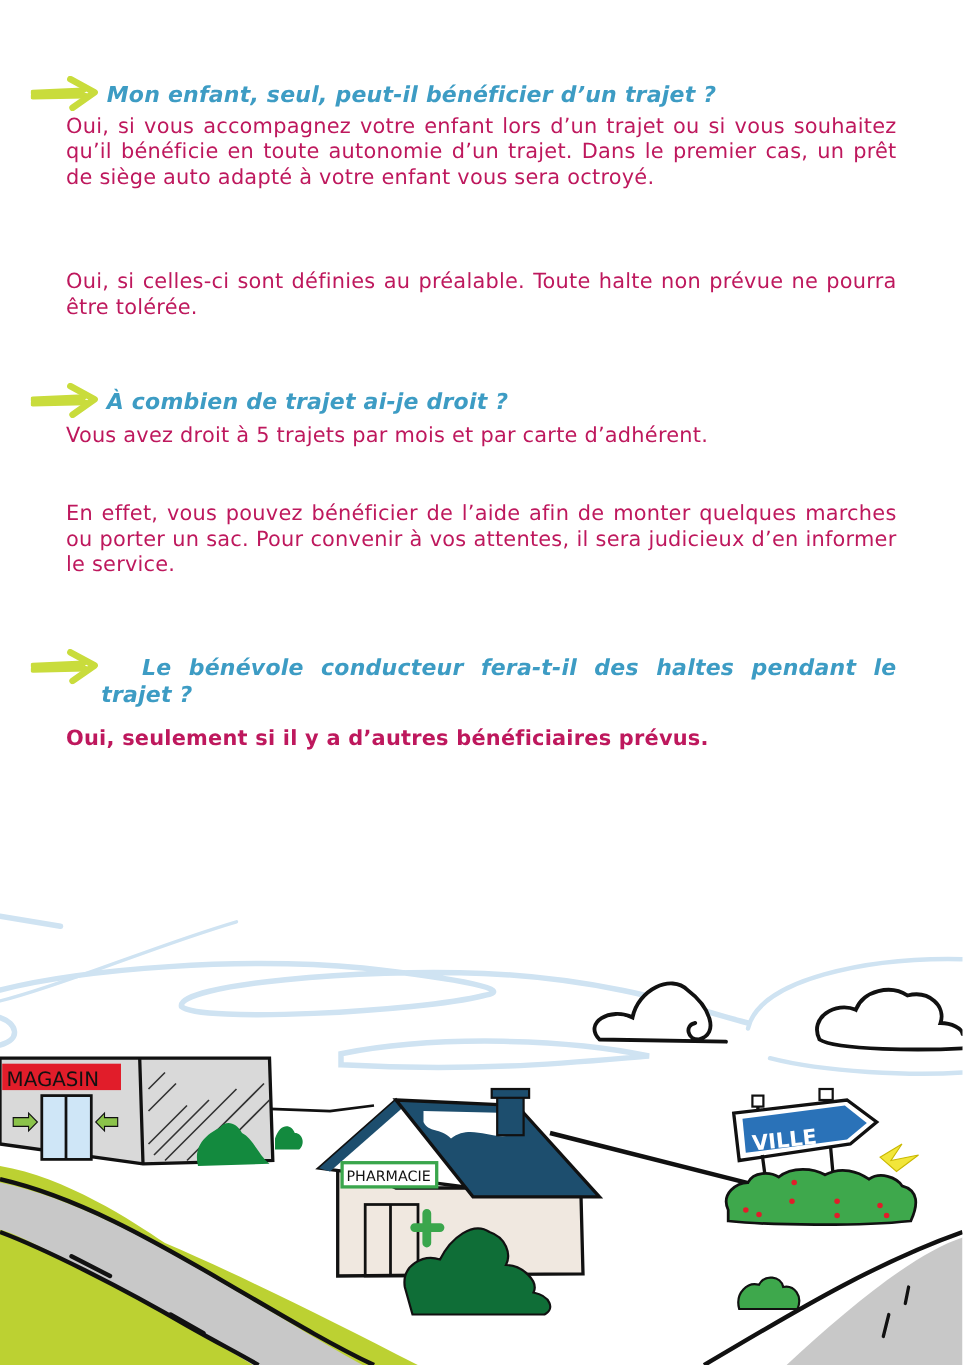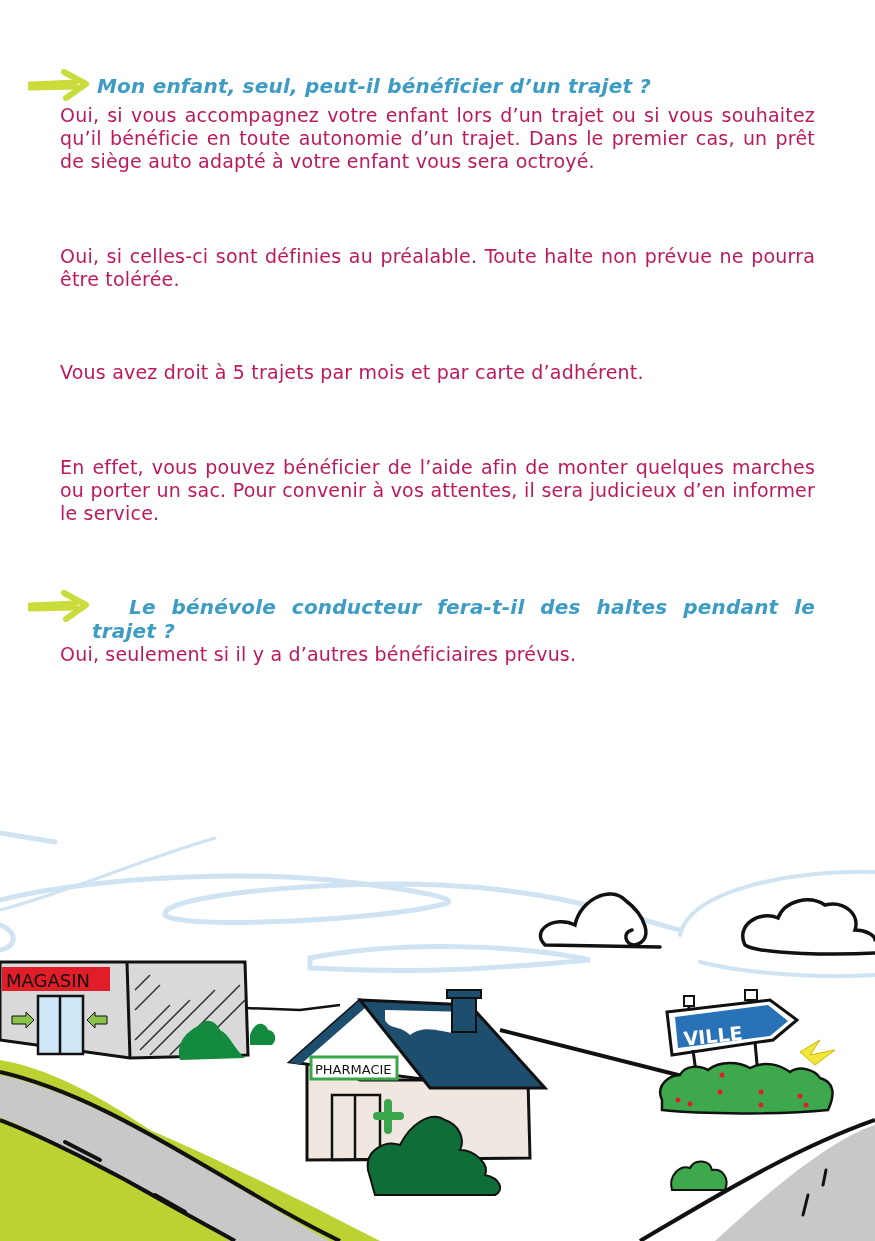--- a/index.html
+++ b/index.html
@@ -39,35 +39,41 @@
     <span>Mon enfant, seul, peut-il bénéficier d’un trajet ?</span>
   </h2>
   <p class="a" style="margin-top:6px;">Oui, si vous accompagnez votre enfant lors d’un trajet ou si vous souhaitez qu’il bénéficie en toute autonomie d’un trajet. Dans le premier cas, un prêt de siège auto adapté à votre enfant vous sera octroyé.</p>
 </div>
 
 <div class="faq" style="top:237px;">
   <p class="a" style="margin-top:8px;">Oui, si celles-ci sont définies au préalable. Toute halte non prévue ne pourra être tolérée.</p>
 </div>
 
 <div class="faq" style="top:353px;">
+  <h2 class="q">
+    <svg class="arrow">
+        <use href="#green-arrow"></use>
+      </svg>
+    <span>À combien de trajet ai-je droit ?</span>
+  </h2>
   <p class="a" style="margin-top:8px;">Vous avez droit à 5 trajets par mois et par carte d’adhérent.</p>
 </div>
 
 <div class="faq" style="top:447px;">
   <p class="a" style="margin-top:9px;">En effet, vous pouvez bénéficier de l’aide afin de monter quelques marches ou porter un sac. Pour convenir à vos attentes, il sera judicieux d’en informer le service.</p>
 </div>
 
 <div class="faq" style="top:595px;">
   <h2 class="q justify">
     <svg class="arrow" style="text-indent:0">
         <use href="#green-arrow"></use>
       </svg>
     <span>Le bénévole conducteur fera-t-il des haltes pendant le trajet ?</span>
   </h2>
-  <p class="a" style="margin-top:0;">Oui, seulement si il y a d’autres bénéficiaires prévus.</p>
+  <p class="a" style="margin-top:17px;font-weight:bold;">Oui, seulement si il y a d’autres bénéficiaires prévus.</p>
 </div>
 
 <svg class="illus" viewBox="0 820 875 421" xmlns="http://www.w3.org/2000/svg">
 
   <g fill="none" stroke="#cfe3f2" stroke-width="5" stroke-linecap="round">
     <path d="M0 833 L55 842"></path>
     <path d="M0 910 C60 895 140 860 215 838" stroke-width="3"></path>
     <path d="M0 900 C80 880 220 870 330 880 C420 890 470 900 440 905 C380 920 180 930 165 915 C160 895 330 880 440 885 C560 890 640 920 680 930"></path>
     <path d="M310 958 C400 940 520 945 590 960 C530 965 440 975 310 968 Z"></path>
     <path d="M680 935 C690 890 790 870 875 872" stroke-width="4"></path>

